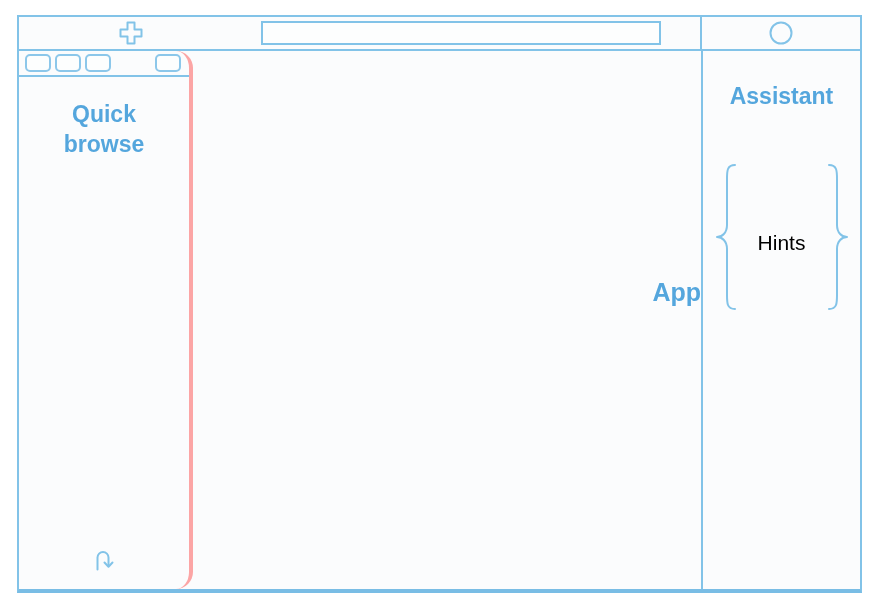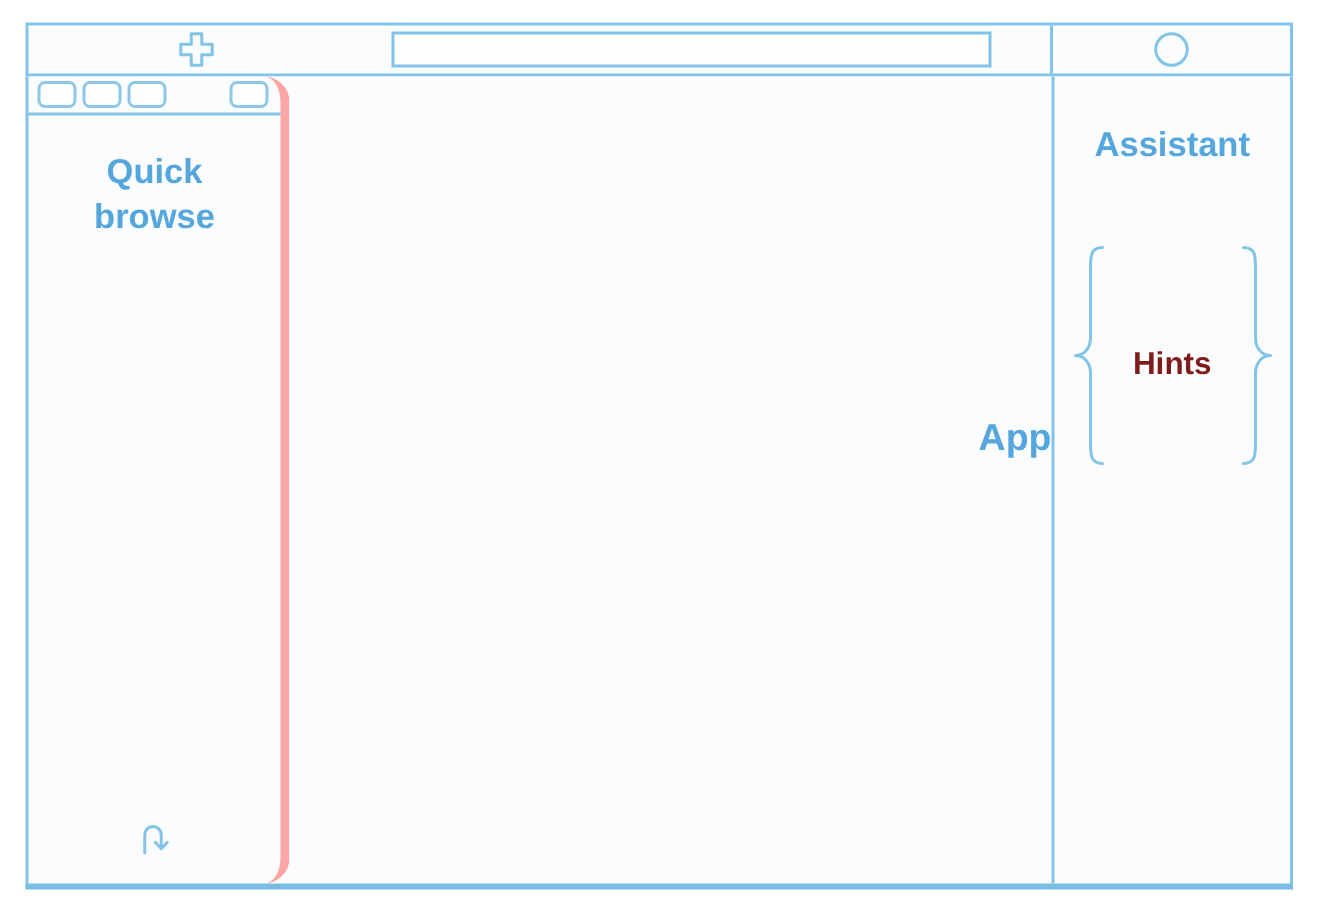--- a/index.html
+++ b/index.html
@@ -86,21 +86,21 @@
     border-top: none;
     border-bottom: 4px solid #79bde5;
     display: flex;
     background: #fbfcfd;
   }
 
   
   .sidebar {
     width: 174px;
     box-sizing: border-box;
-    border-right: 6px solid #fca5a5;
+    border-right: 4px solid #fca5a5;
     display: flex;
     flex-direction: column;
     position: relative;
     border-radius: 17px;
   }
 
   .sidebar-toolbar {
     height: 26px;
     box-sizing: border-box;
     border-bottom: 2px solid #82c3e8;
@@ -186,23 +186,23 @@
   }
 
   .brace {
     position: absolute;
     top: 0;
   }
   .brace.left  { left: 2px; }
   .brace.right { right: 2px; }
 
   .hints-label {
-    color: #7f1d1d;
+    color: #000000;
     font-size: 21px;
-    font-weight: bold;
+    font-weight: normal;
     position: relative;
     z-index: 2;
     margin-top: 12px;
   }
 </style>
 </head>
 <body>
 
 <div id="wireframe">
 

